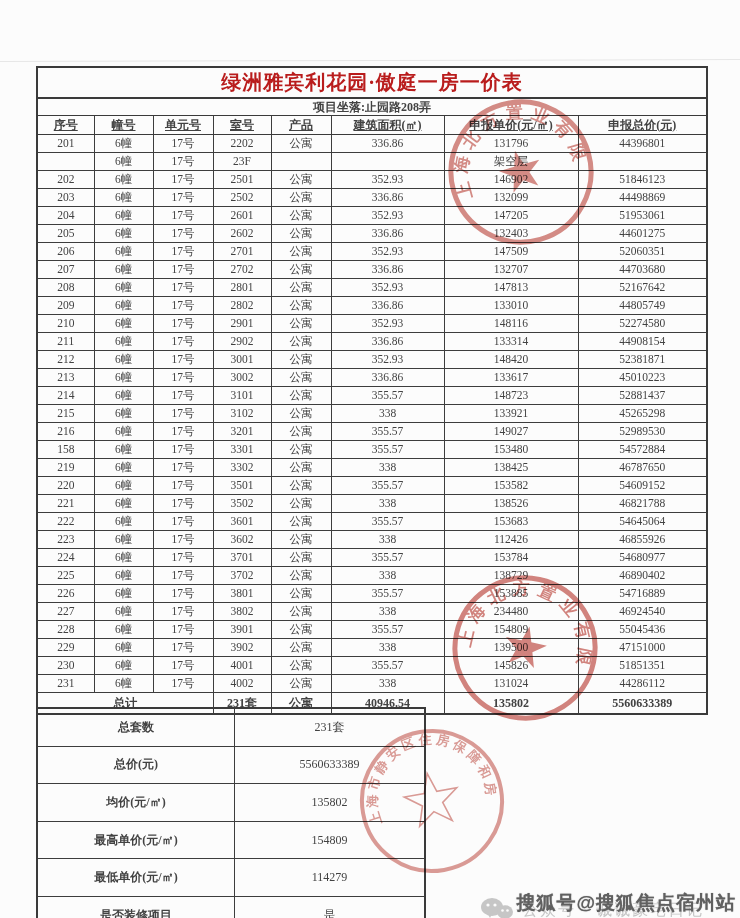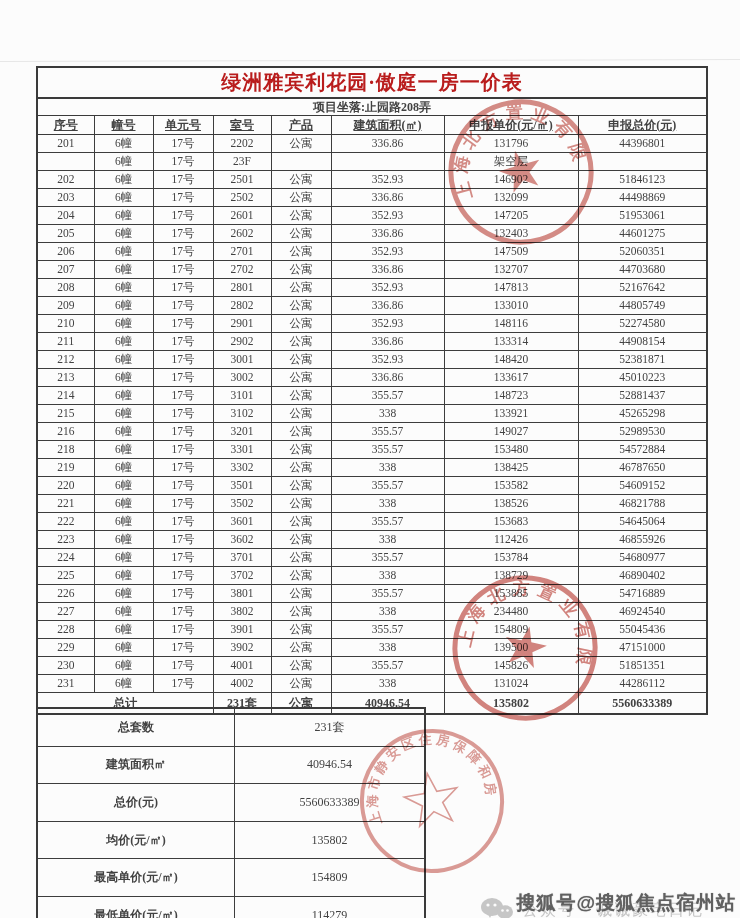--- a/index.html
+++ b/index.html
@@ -267,21 +267,21 @@
           <td>216</td>
           <td>6幢</td>
           <td>17号</td>
           <td>3201</td>
           <td>公寓</td>
           <td>355.57</td>
           <td>149027</td>
           <td>52989530</td>
         </tr>
         <tr>
-          <td>218</td>
+          <td>158</td>
           <td>6幢</td>
           <td>17号</td>
           <td>3301</td>
           <td>公寓</td>
           <td>355.57</td>
           <td>153480</td>
           <td>54572884</td>
         </tr>
         <tr>
           <td>219</td>
@@ -424,24 +424,20 @@
           <td>5560633389</td>
         </tr>
     </tfoot>
   </table>
 
   <table class="summary-table">
     <tbody>
         <tr>
           <th>总套数</th>
           <td>231套</td>
-        </tr>
-        <tr>
-          <th>建筑面积㎡</th>
-          <td>40946.54</td>
         </tr>
         <tr>
           <th>总价(元)</th>
           <td>5560633389</td>
         </tr>
         <tr>
           <th>均价(元/㎡)</th>
           <td>135802</td>
         </tr>
         <tr>

